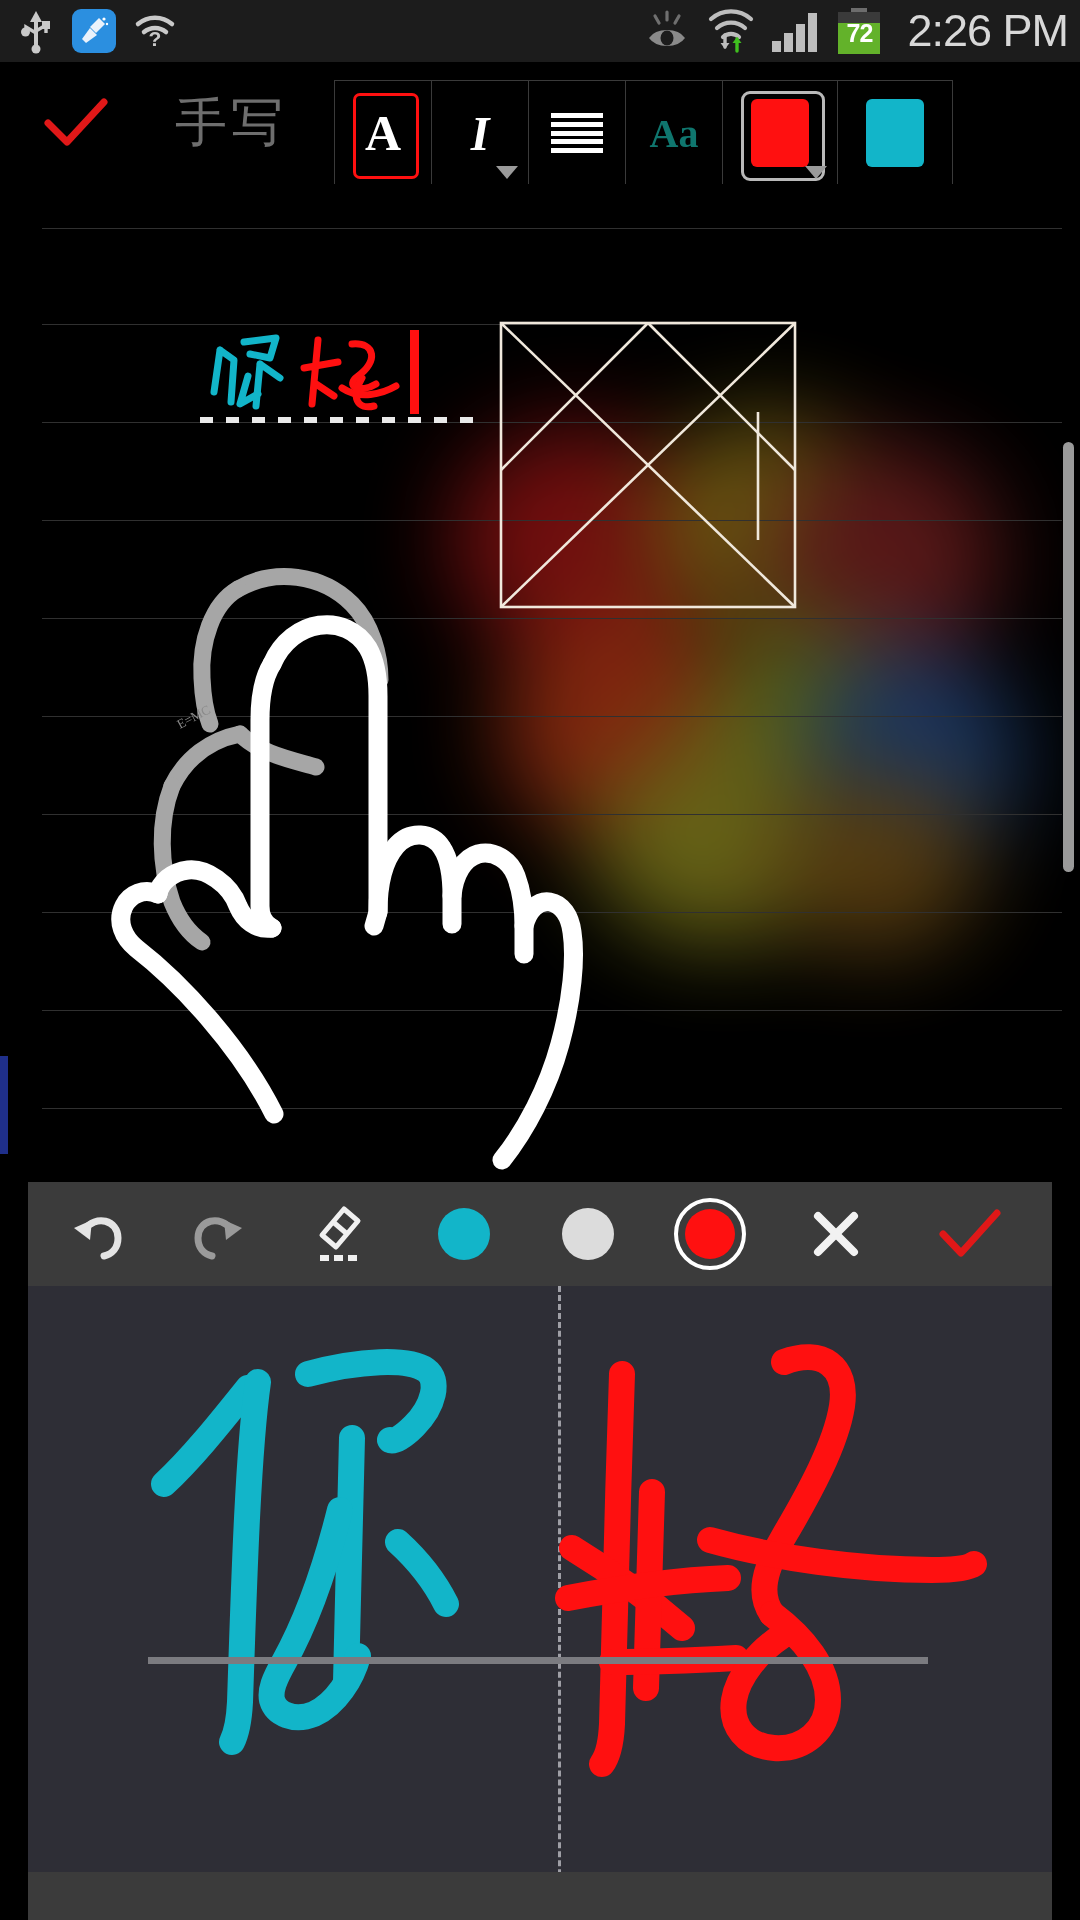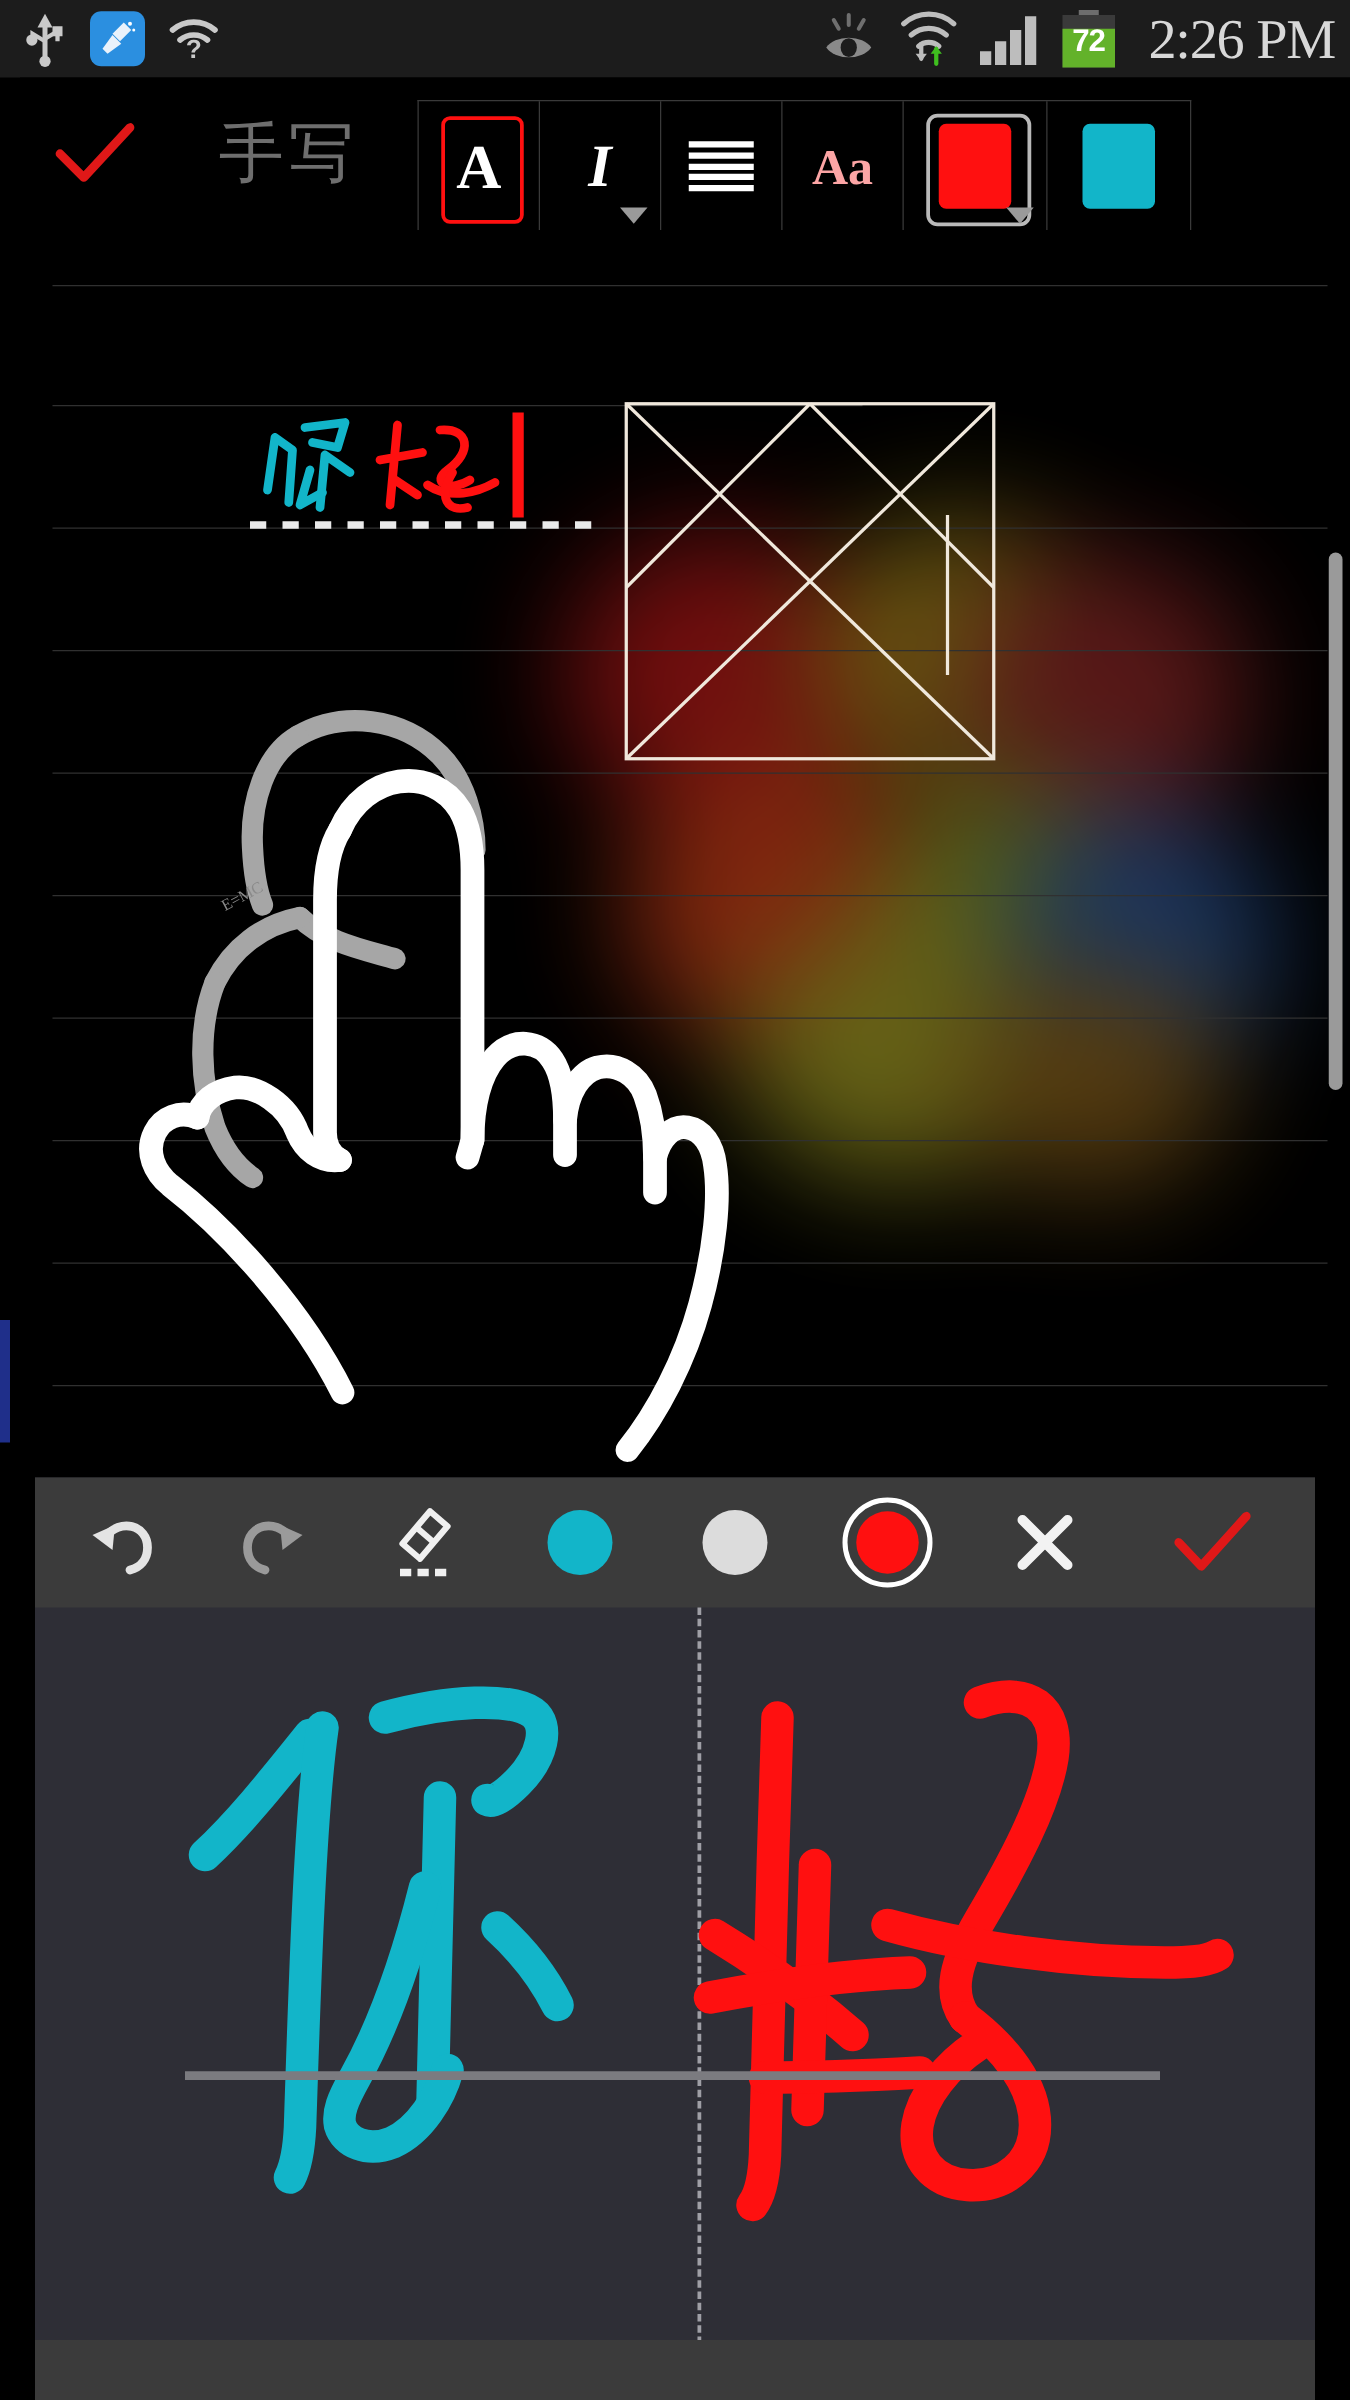--- a/index.html
+++ b/index.html
@@ -7,21 +7,21 @@
        font-family:"Liberation Sans","DejaVu Sans",sans-serif;}
   #root{position:relative;width:1080px;height:1920px;background:#000;}
 
   
   .statusbar{position:absolute;left:0;top:0;width:1080px;height:62px;
              background:#1c1c1c;display:flex;align-items:center;}
   .sb-left{display:flex;align-items:center;gap:18px;padding-left:18px;}
   .sb-right{margin-left:auto;display:flex;align-items:center;gap:14px;padding-right:8px;}
   .sb-icon{display:block;}
   .clock{color:#d8d8d8;font-size:45px;letter-spacing:-1px;line-height:62px;
-         font-family:Liberation Serif, serif;padding-right:4px;}
+         font-family:Liberation Sans, sans-serif;padding-right:4px;}
   .cleaner{width:44px;height:44px;border-radius:9px;background:#2b8fe0;
            display:flex;align-items:center;justify-content:center;}
   .battery{position:relative;width:55px;height:46px;}
   .bat-cap{position:absolute;left:13px;top:0;width:16px;height:5px;background:#6d6d6d;}
   .bat-body{position:absolute;left:0;top:4px;width:42px;height:42px;background:#3a3a3a;}
   .bat-fill{position:absolute;left:0;bottom:0;width:42px;height:31px;background:#63b22a;}
   .bat-num{position:absolute;left:0;top:4px;width:42px;height:42px;color:#fff;
            font-size:25px;font-weight:bold;display:flex;align-items:center;
            justify-content:center;letter-spacing:-1px;}
 
@@ -38,21 +38,21 @@
   .tool-cell{width:96px;height:104px;position:relative;
              border-right:1px solid #3a3a3a;display:flex;
              align-items:center;justify-content:center;}
   .tool-cell:last-child{border-right:none;}
   .tool-cell.wide{width:114px;}
   .sel-box{position:absolute;left:18px;top:12px;width:60px;height:80px;
            border:3px solid #ff1010;border-radius:7px;}
   .glyph-A{color:#fff;font-size:50px;font-weight:bold;font-family:"Liberation Serif",serif;}
   .glyph-I{color:#fff;font-size:48px;font-style:italic;font-weight:bold;
            font-family:"Liberation Serif",serif;}
-  .glyph-Aa{color:#fca5a5;font-size:40px;font-weight:bold;font-family:"Liberation Serif",serif;}
+  .glyph-Aa{color:#0f766e;font-size:40px;font-weight:bold;font-family:"Liberation Serif",serif;}
   .caret-dn{position:absolute;right:10px;bottom:6px;width:0;height:0;
             border-left:11px solid transparent;border-right:11px solid transparent;
             border-top:13px solid #9a9a9a;}
   .align-ico{width:52px;height:40px;display:flex;flex-direction:column;
              justify-content:space-between;}
   .align-ico i{display:block;height:5px;background:#fff;}
   .sw-frame{position:absolute;left:18px;top:10px;width:78px;height:84px;
             border:3px solid #b9b9b9;border-radius:9px;}
   .swatch{width:58px;height:68px;border-radius:6px;}
   .chev{position:absolute;left:985px;top:206px;width:56px;height:36px;}

